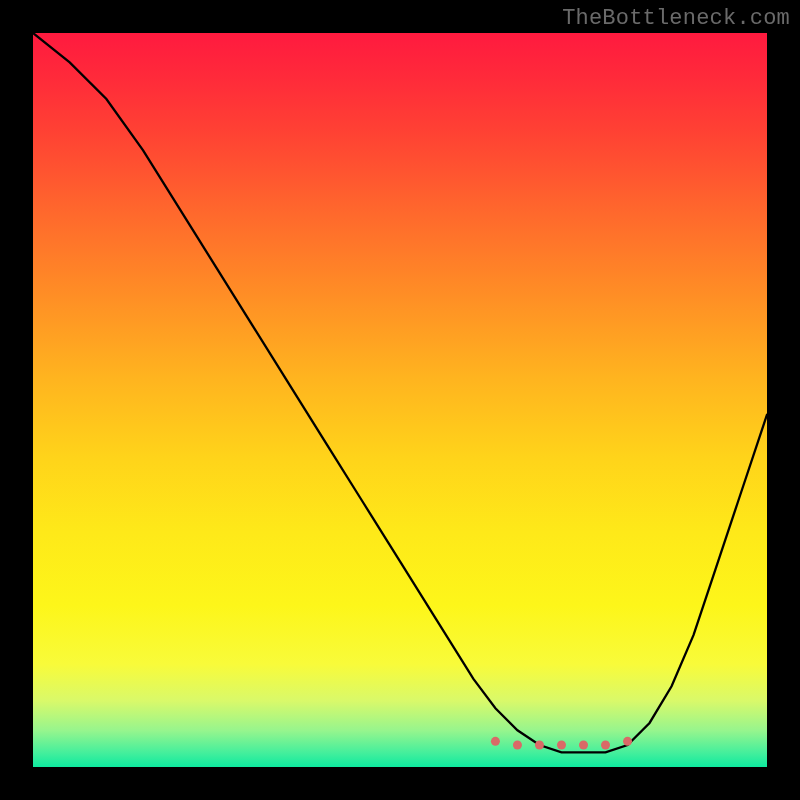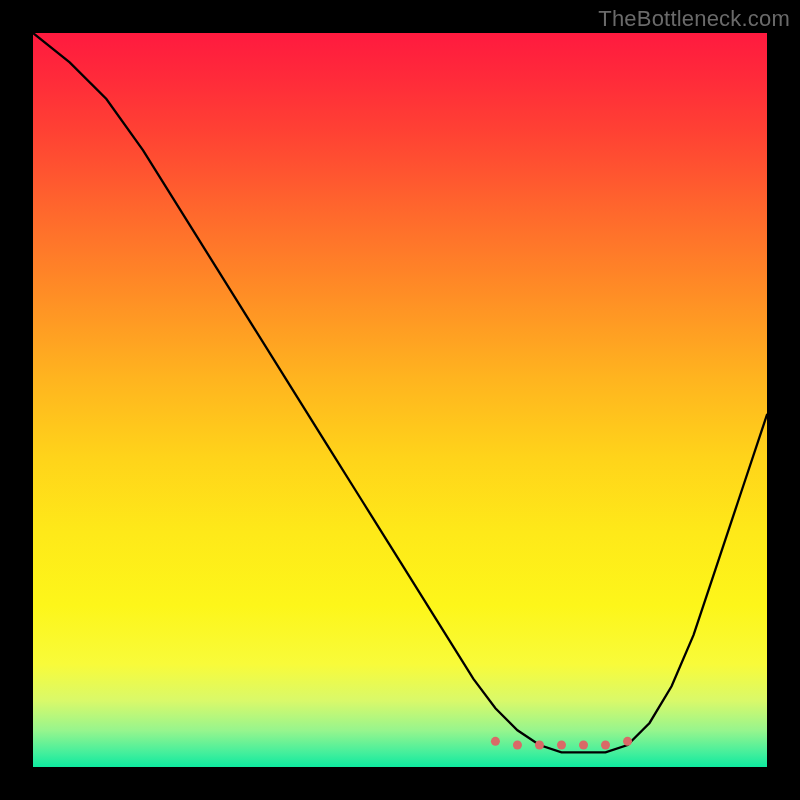--- a/index.html
+++ b/index.html
@@ -1,17 +1,17 @@
 <!DOCTYPE html>
 <html><head>
 <meta charset="utf-8">
 <style>
   * { margin: 0; padding: 0; box-sizing: border-box; }
   html, body { width: 800px; height: 800px; overflow: hidden; background: #000; font-family: Arial, sans-serif; }
-  .frame { position: relative; width: 800px; height: 620px; background: #000; }
+  .frame { position: relative; width: 800px; height: 620px; background: #000; font-family: Liberation Mono, monospace; }
   .watermark { position: absolute; top: 6px; right: 10px; color: #6a6a6a; font-size: 22px; font-weight: 500; letter-spacing: 0.2px; z-index: 5; }
   .plot-area { position: absolute; left: 33px; top: 33px; width: 734px; height: 734px; }
   .gradient-bg { position: absolute; inset: 0; background: linear-gradient(to bottom,
       #ff1a3f 0%,
       #ff2a3a 6%,
       #ff4333 14%,
       #ff6a2c 25%,
       #ff8f25 36%,
       #ffb41f 47%,
       #ffd41a 58%,

